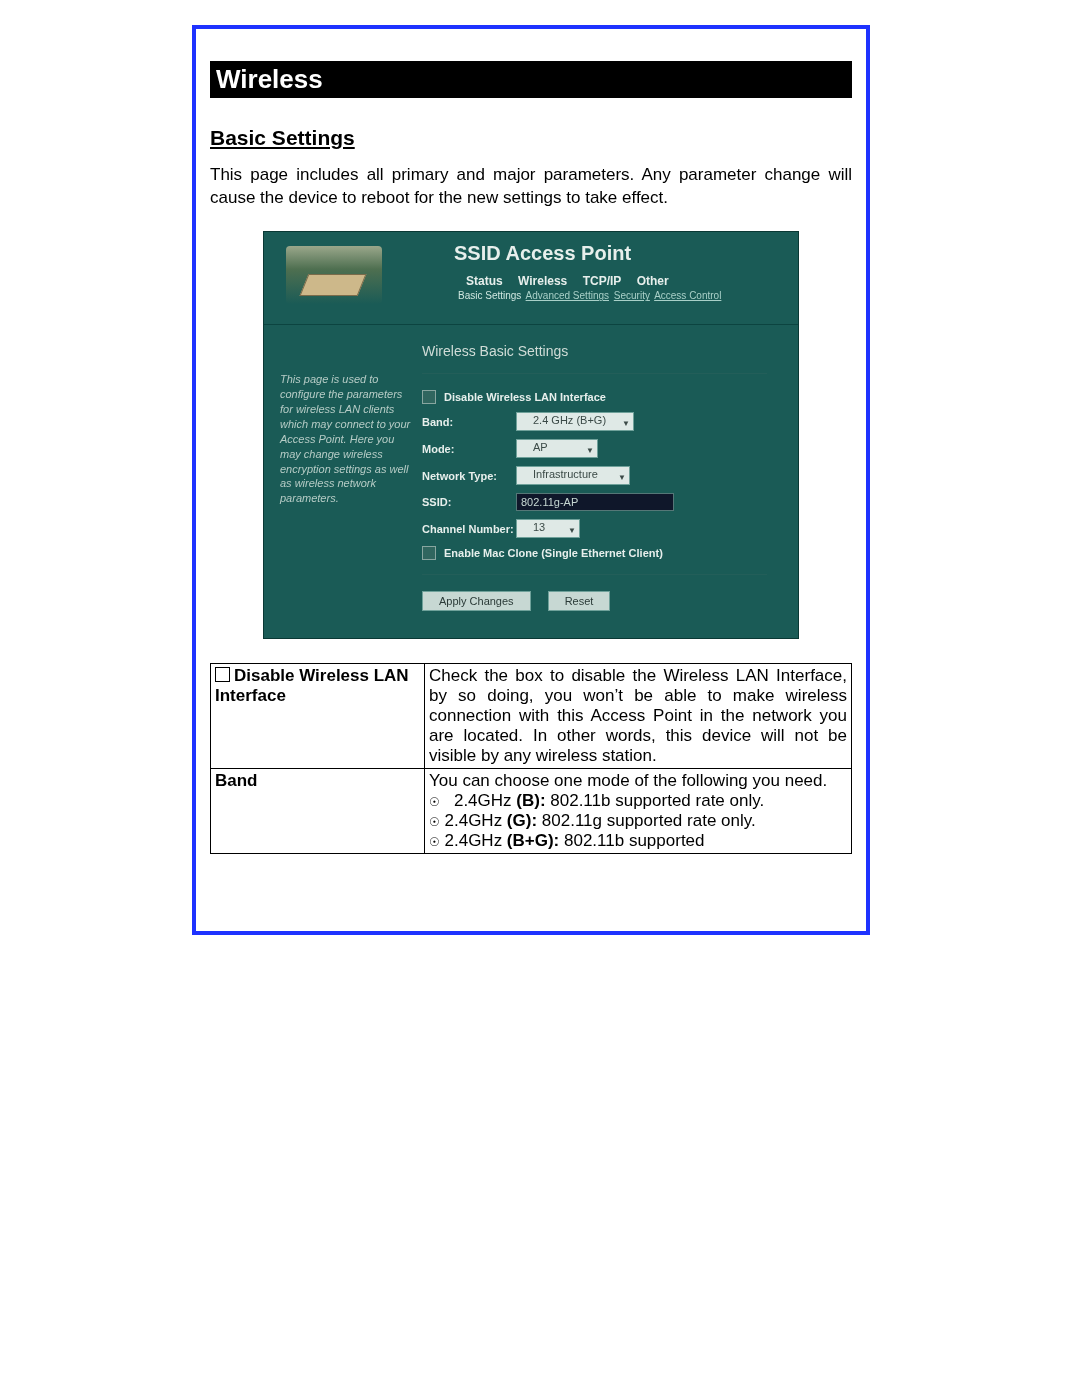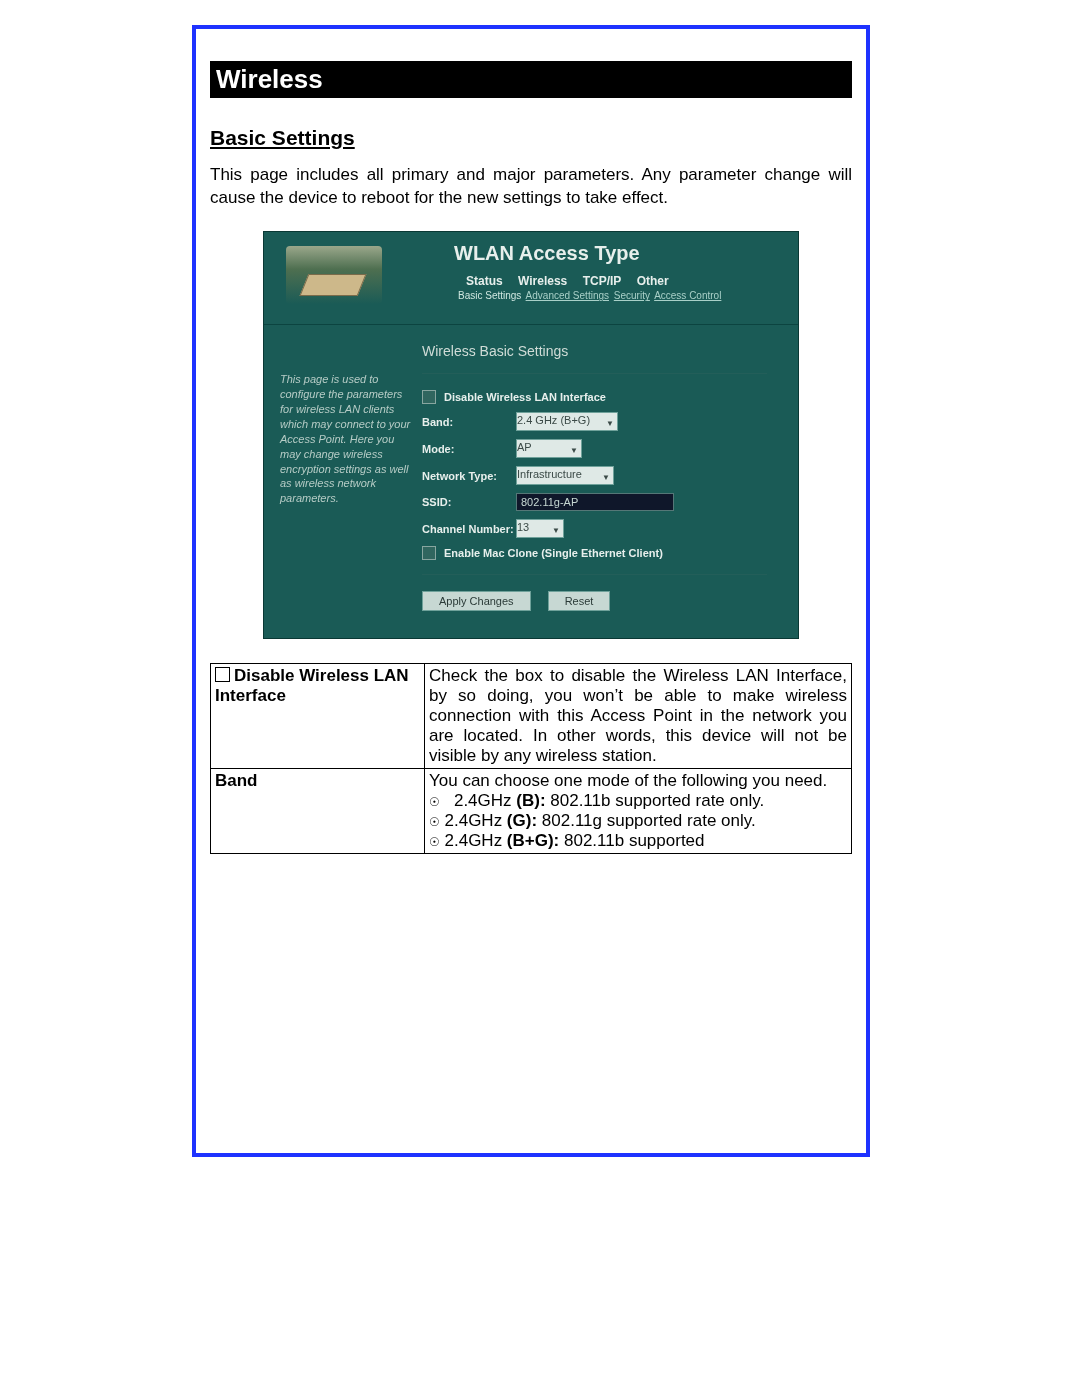--- a/index.html
+++ b/index.html
@@ -13,21 +13,21 @@
     height: 1397px;
     position: relative;
   }
 
   
   .frame-outer {
     position: absolute;
     left: 192px;
     top: 25px;
     width: 678px;
-    height: 1132px;
+    height: 910px;
     border: 4px solid #1e32ff;
     background: #fff;
     box-sizing: border-box;
   }
   .frame-inner {
     
     padding: 32px 14px 8px 14px;
     height: 100%;
     box-sizing: border-box;
   }
@@ -154,21 +154,21 @@
     width: 345px;
     margin-bottom: 16px;
   }
   .ap-row { display:flex; align-items:center; margin-bottom:8px; font-size:11px; color:#e7efec; }
   .ap-row .lbl { width: 94px; font-weight:bold; }
   .ap-chk {
     width:12px;height:12px;border:1px solid #88a6a0;background:#30665f;margin-right:8px;
   }
   .ap-sel {
     border:1px solid #6fa19a; background:#dfe9e6; color:#3b4a47;
-    font-size:11px; height:17px; line-height:15px; padding:0 22px 0 0;
+    font-size:11px; height:17px; line-height:15px; padding:0 22px 0 16px;
     position:relative;
   }
   .ap-sel::after{
     content:"▼"; font-size:8px; color:#3b4a47;
     position:absolute; right:3px; top:3px;
   }
   .ap-inp {
     border:1px solid #577; background:#0f172a; color:#c7d8d3;
     font-size:11px; height:16px; line-height:16px; padding:0 4px;
     width:148px;
@@ -212,21 +212,21 @@
         <span>Wireless</span>
       </div>
 
       <div class="basic-heading">Basic Settings</div>
 
       <div class="intro-text">This page includes all primary and major parameters.  Any parameter change will cause the device to reboot for the new settings to take effect.</div>
 
       <div class="ap-shot">
         <div class="ap-top">
           <div class="ap-logo"></div>
-          <div class="ap-title">WLAN Access Type</div>
+          <div class="ap-title">SSID Access Point</div>
           <div class="ap-nav">
             <span>Status</span>
             <span>Wireless</span>
             <span>TCP/IP</span>
             <span>Other</span>
           </div>
           <div class="ap-subnav">
             <span class="current">Basic Settings</span>
             <a>Advanced Settings</a>
             <a>Security</a>

